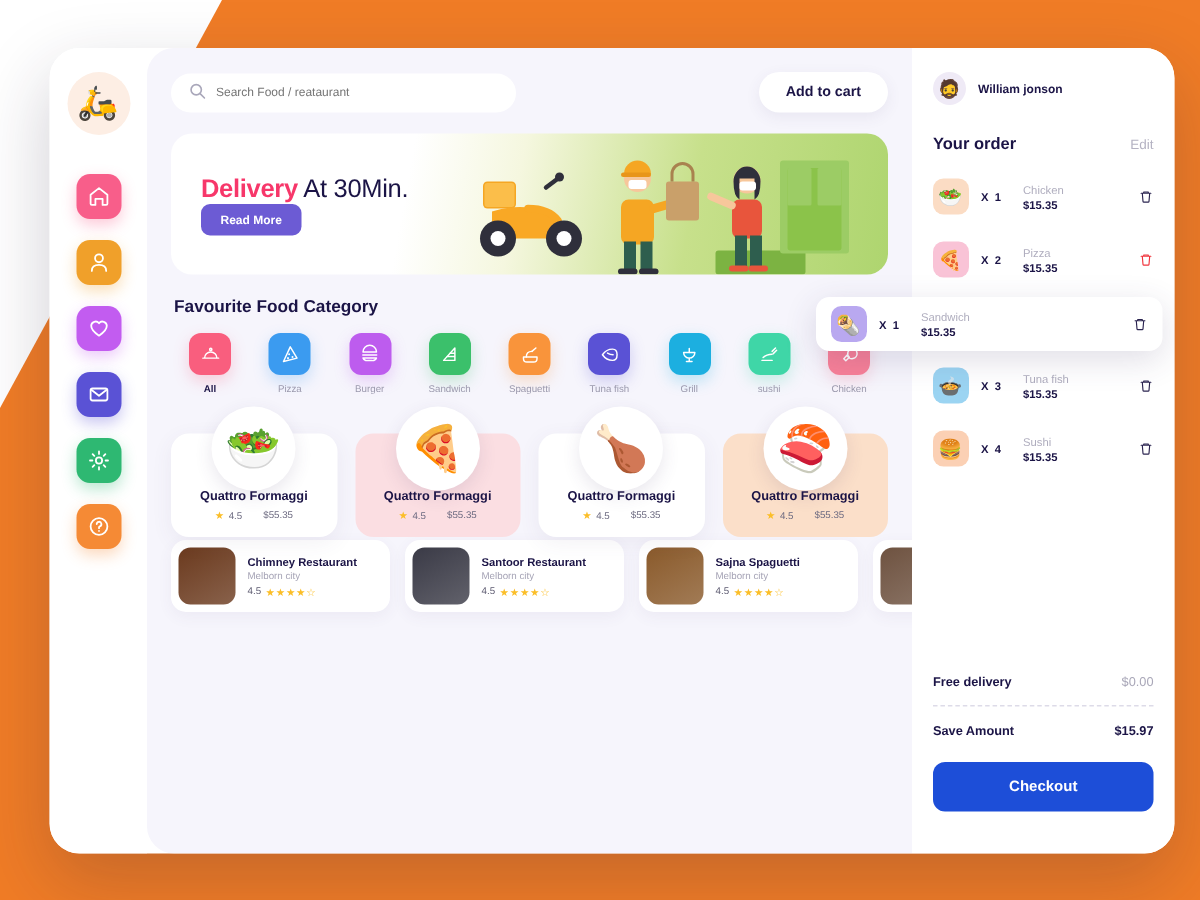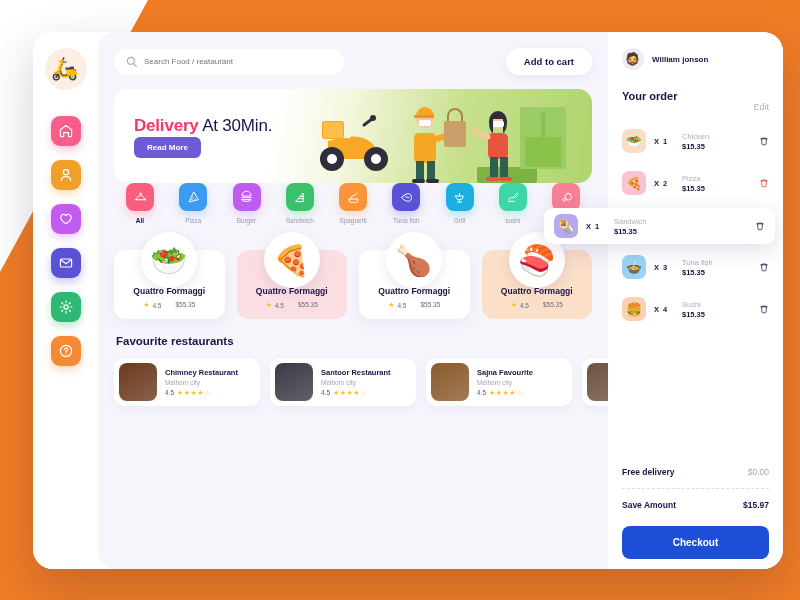--- a/index.html
+++ b/index.html
@@ -124,21 +124,21 @@
   .order{
     width:175px; flex:0 0 175px; background:#fff; padding:16px 14px 0;
     display:flex; flex-direction:column;
   }
   .user{ display:flex; align-items:center; gap:8px; }
   .avatar{
     width:22px; height:22px; border-radius:50%; background:#EFEAF6;
     display:flex; align-items:center; justify-content:center; font-size:12px;
   }
   .user-name{ font-size:8px; font-weight:bold; color:#1B1446; }
-  .order-head{ display:flex; align-items:baseline; margin-top:20px;flex-direction:column; }
+  .order-head{ display:flex; align-items:baseline; margin-top:20px; }
   .order-head h3{ font-size:11px; color:#1B1446; }
   .order-head .edit{ margin-left:auto; font-size:9px; color:#B4B2C2; cursor:pointer; }
   .items{ margin-top:12px; }
   .item{ display:flex; align-items:center; gap:8px; height:34px; margin-bottom:8px; position:relative; }
   .item-thumb{
     width:24px; height:24px; border-radius:7px; flex:0 0 24px;
     display:flex; align-items:center; justify-content:center; font-size:13px;
   }
   .item-qty{ font-size:7.5px; font-weight:bold; color:#1B1446; letter-spacing:1px; width:20px; }
   .item-info{ flex:1; }
@@ -146,21 +146,21 @@
   .item-price{ font-size:7.5px; font-weight:bold; color:#1B1446; margin-top:1px; }
   .trash{ cursor:pointer; }
   .trash svg{ width:10px; height:11px; display:block; }
   
   .item.float{
     position:absolute; left:-78px; right:-6px; background:#fff; border-radius:9px;
     padding:6px 10px; height:36px; box-shadow:0 6px 22px rgba(60,50,100,.16); z-index:6;
     margin:0;
   }
   .float-spacer{ height:42px; }
-  .totals{ margin-top:auto; padding-bottom:10px; }
+  .totals{ margin-top:auto; padding-bottom:28px; }
   .row{ display:flex; align-items:center; }
   .row .lbl{ font-size:8.5px; font-weight:bold; color:#1B1446; }
   .row .val{ margin-left:auto; font-size:8.5px; color:#A9A7B8; }
   .row.total .val{ color:#1B1446; font-weight:bold; }
   .divider{ border-top:1px dashed #DDDBE8; margin:11px 0; }
   .checkout{
     margin-top:16px; width:100%; background:#1d4ed8; color:#fff; border:none;
     border-radius:8px; padding:11px 0; font-family:inherit; font-size:10px;
     font-weight:bold; cursor:pointer;
   }
@@ -294,20 +294,21 @@
             <rect x="207" y="88" width="13" height="4" rx="2" fill="#E8553C"></rect>
             <circle cx="206" cy="31" r="9" fill="#F7C79B"></circle>
             <path d="M197 32 a9 10 0 0 1 18 0 q0 10 -4 12 l0 -14 h-10 l0 14 q-4 -2 -4 -12" fill="#2F2F3B"></path>
             <rect x="201" y="32" width="11" height="6" rx="2" fill="#fff"></rect>
             <path d="M196 48 l-14 -6" stroke="#F7C79B" stroke-width="5" stroke-linecap="round"></path>
           </g>
         </svg>
       </div>
     </div>
 
+    <div class="sec-title">Favourite Food Category</div>
     <div class="cats" id="cats">
         <div class="cat active">
           <div class="cat-tile" style="background:#F95E7E;box-shadow:0 4px 10px #F95E7E44">
             <svg viewBox="0 0 20 20" fill="none" stroke="#fff" stroke-width="1.3" stroke-linecap="round" stroke-linejoin="round">
               <path d="M3 13h14M4.5 13a5.5 5.5 0 0 1 11 0"></path>
               <circle cx="10" cy="5.3" r="1"></circle>
             </svg>
           </div>
           <div class="cat-label">All</div>
         </div>
@@ -429,21 +430,20 @@
           <div class="food-meta">
             <span class="rate">
               <span class="star">★</span>
               <span>4.5</span>
             </span>
             <span>$55.35</span>
           </div>
         </div>
       </div>
 
-    <div class="sec-title">Favourite restaurants</div>
     <div class="rests" id="rests">
         <div class="rest">
           <div class="rest-thumb" style="background:linear-gradient(150deg,#6B3A1E,#6B3A1Ecc)"></div>
           <div>
             <div class="rest-name">Chimney Restaurant</div>
             <div class="rest-city">Melborn city</div>
             <div class="rest-rate">
               <span>4.5</span>
               <span class="rest-stars">★★★★☆</span>
             </div>
@@ -456,21 +456,21 @@
             <div class="rest-city">Melborn city</div>
             <div class="rest-rate">
               <span>4.5</span>
               <span class="rest-stars">★★★★☆</span>
             </div>
           </div>
         </div>
         <div class="rest">
           <div class="rest-thumb" style="background:linear-gradient(150deg,#8A5A2B,#8A5A2Bcc)"></div>
           <div>
-            <div class="rest-name">Sajna Favourite</div>
+            <div class="rest-name">Sajna Spaguetti</div>
             <div class="rest-city">Melborn city</div>
             <div class="rest-rate">
               <span>4.5</span>
               <span class="rest-stars">★★★★☆</span>
             </div>
           </div>
         </div>
         <div class="rest">
           <div class="rest-thumb" style="background:linear-gradient(150deg,#6E5240,#6E5240cc)"></div>
         </div>

